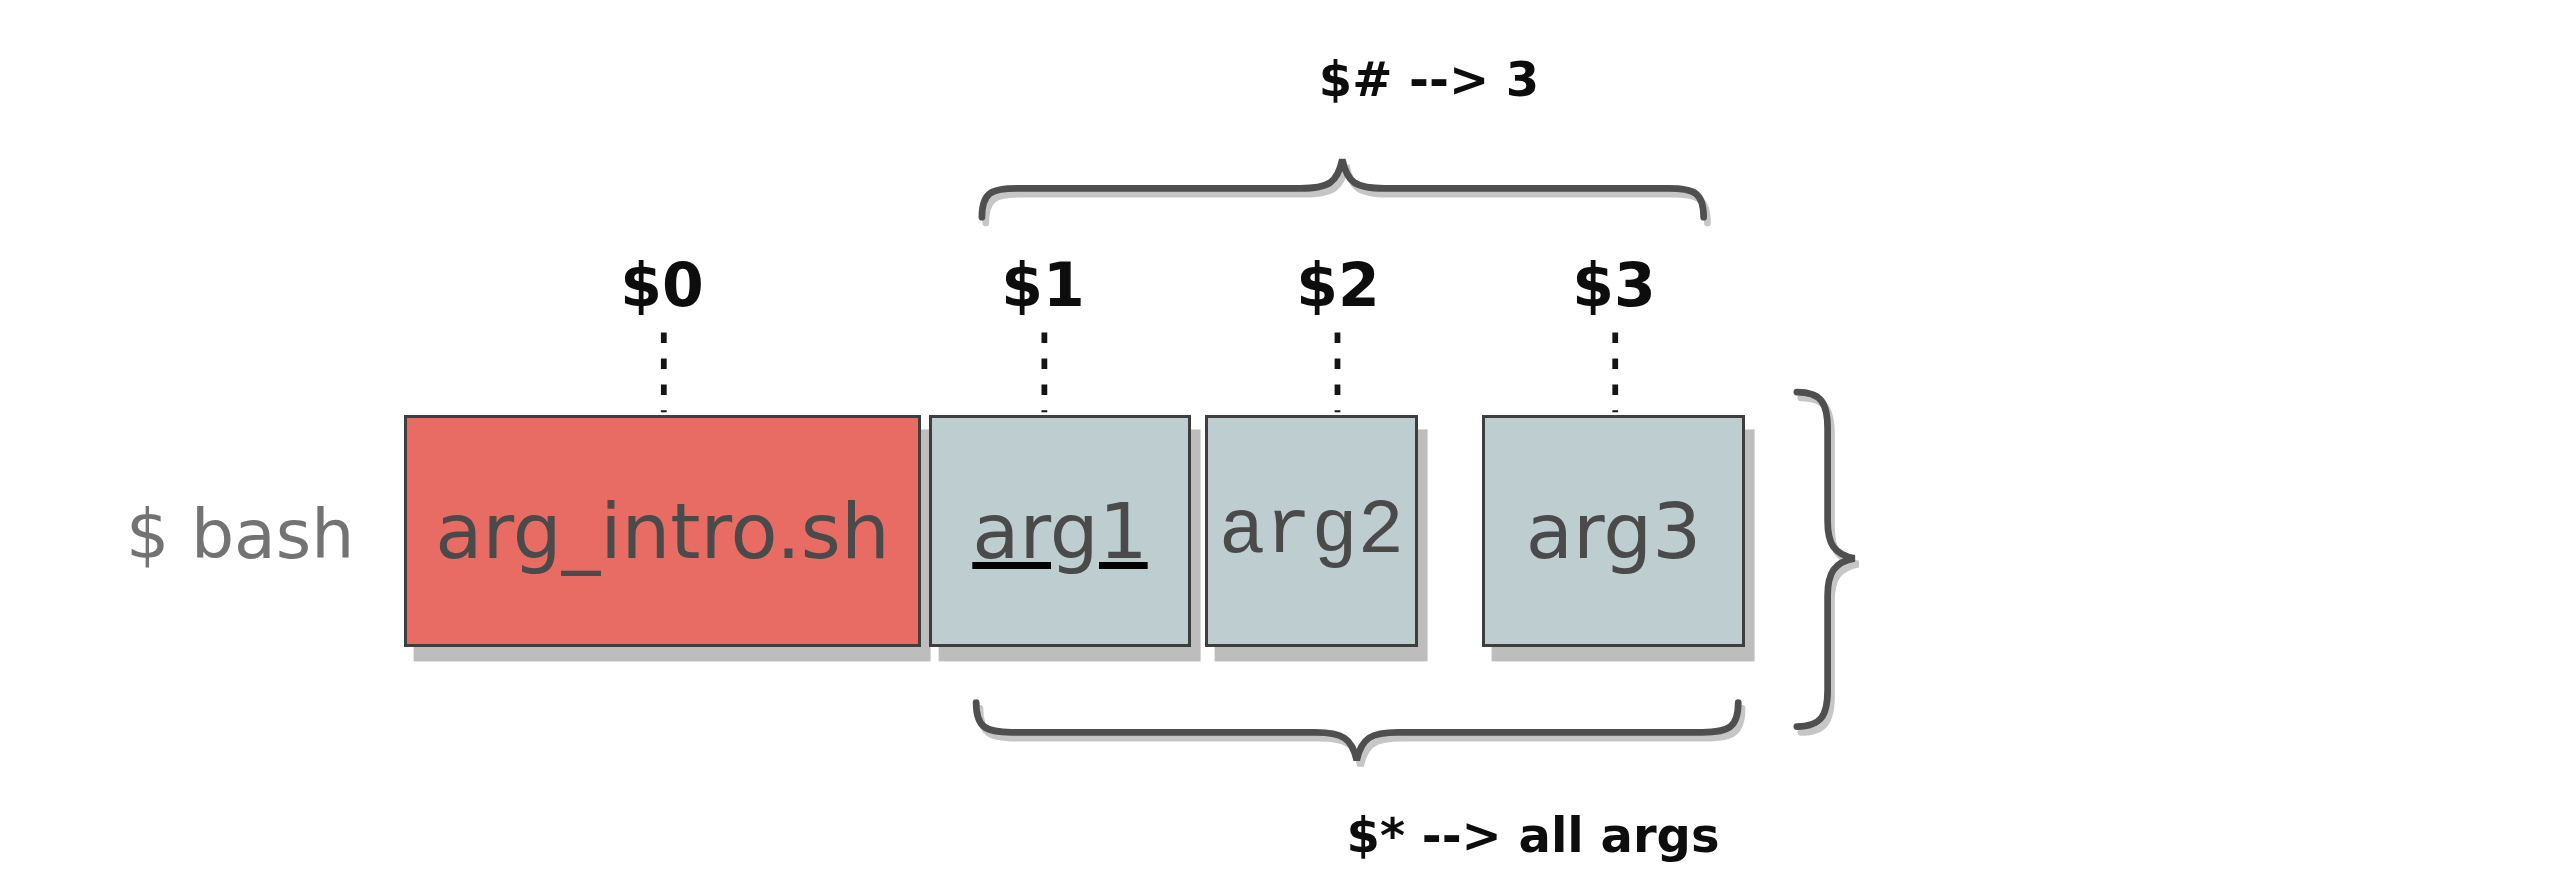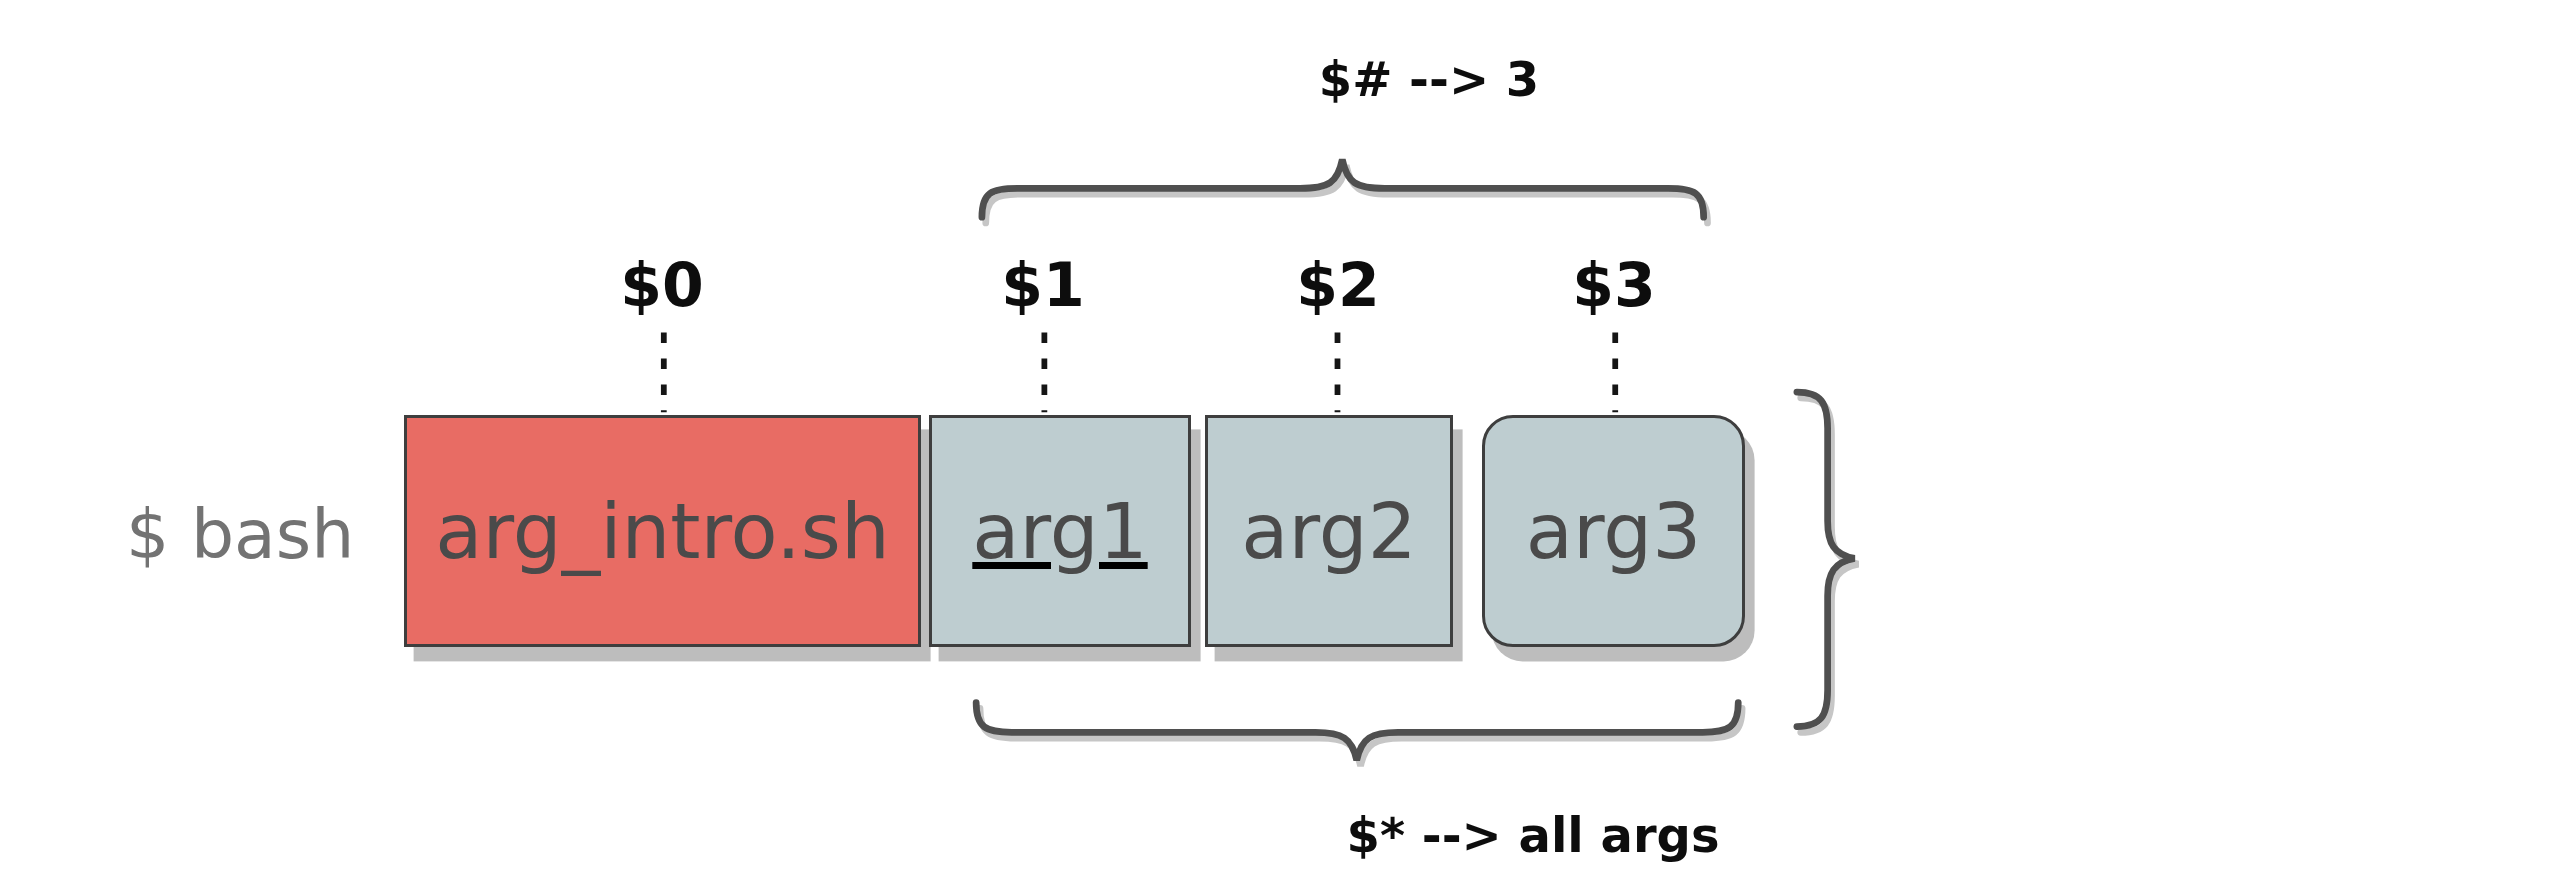--- a/index.html
+++ b/index.html
@@ -28,22 +28,22 @@
     height: 232px;
     box-sizing: border-box;
     border: 3.8px solid #3e3e3e;
     box-shadow: 9.6px 14.4px 0 #bdbdbd;
     display: flex;
     align-items: center;
     justify-content: center;
   }
   .box-script { left: 404px;  width: 517px; background: #e86c64; }
   .box-arg1   { left: 929px;  width: 262px; background: #becdd0; text-decoration: underline; }
-  .box-arg2   { left: 1205px; width: 248px; background: #becdd0; }
-  .box-arg3   { left: 1482px; width: 263px; background: #becdd0; border-radius: 31px; }
+  .box-arg2   { left: 1205px; width: 213px; background: #becdd0; font-family: Liberation Mono, monospace; }
+  .box-arg3   { left: 1482px; width: 263px; background: #becdd0; }
   .token-label {
     font-size: 77px;
     color: #4a4a4a;
     white-space: nowrap;
   }
 
   
   .var-label {
     position: absolute;
     transform: translate(-50%, -50%);

